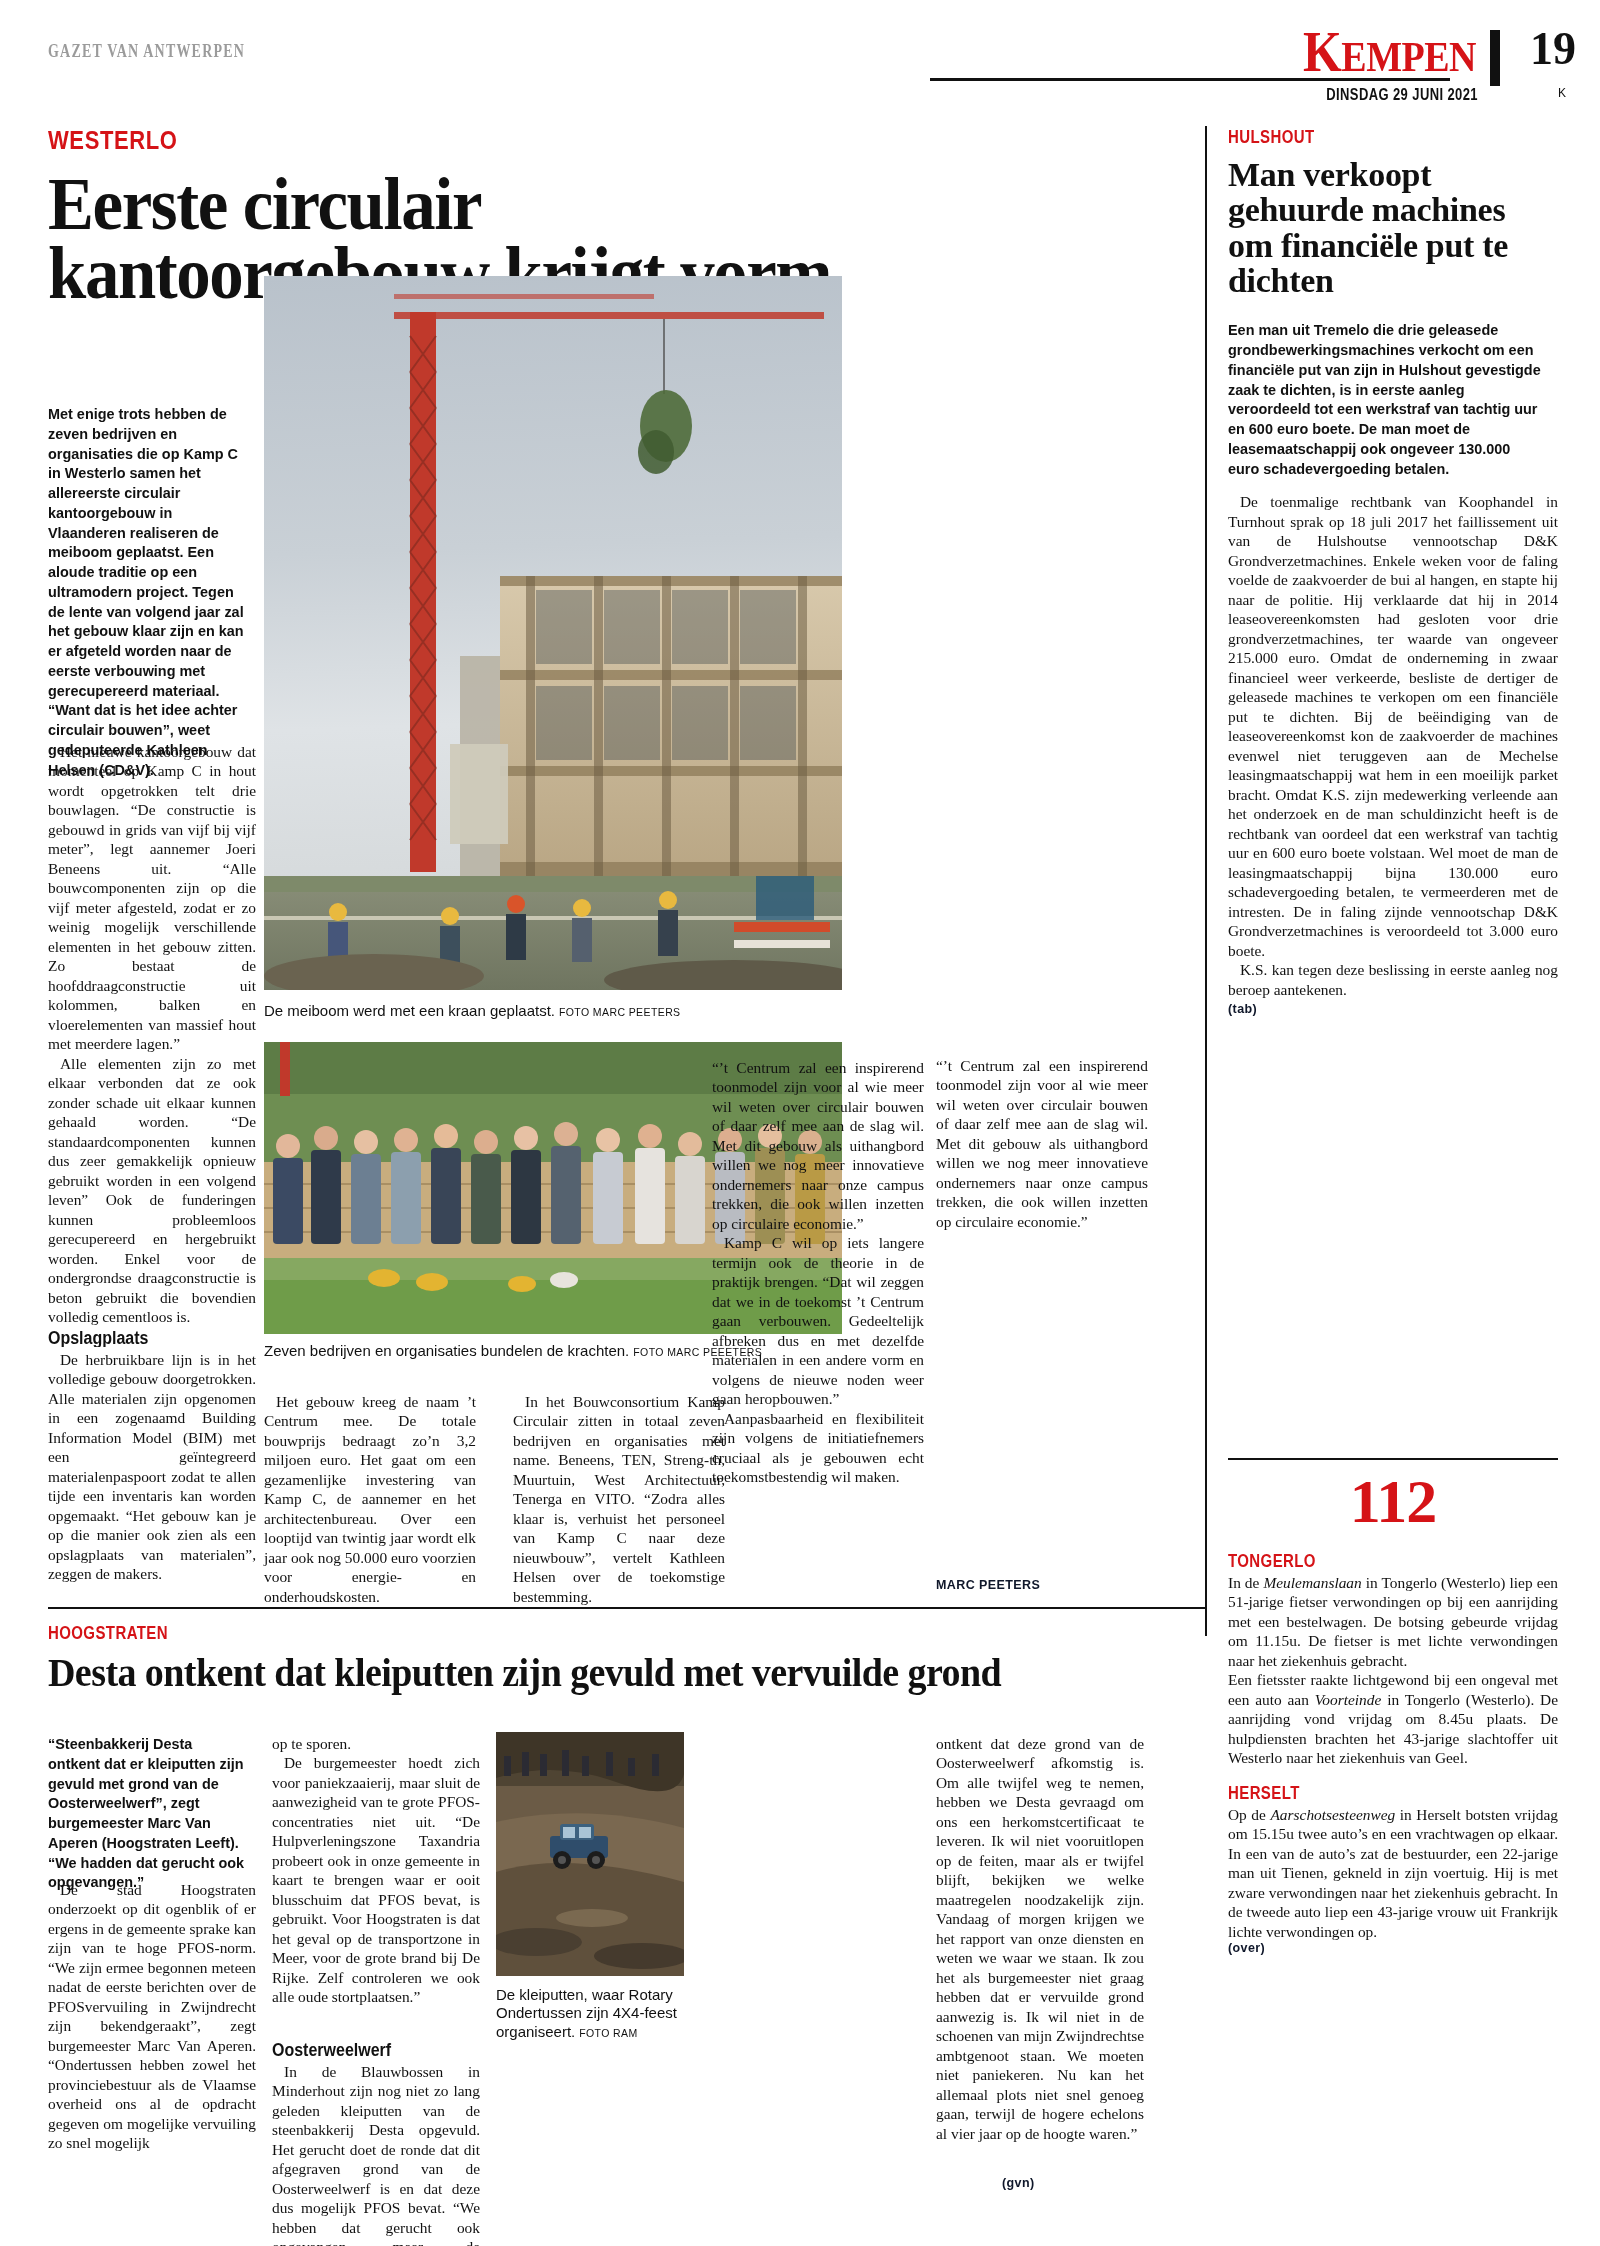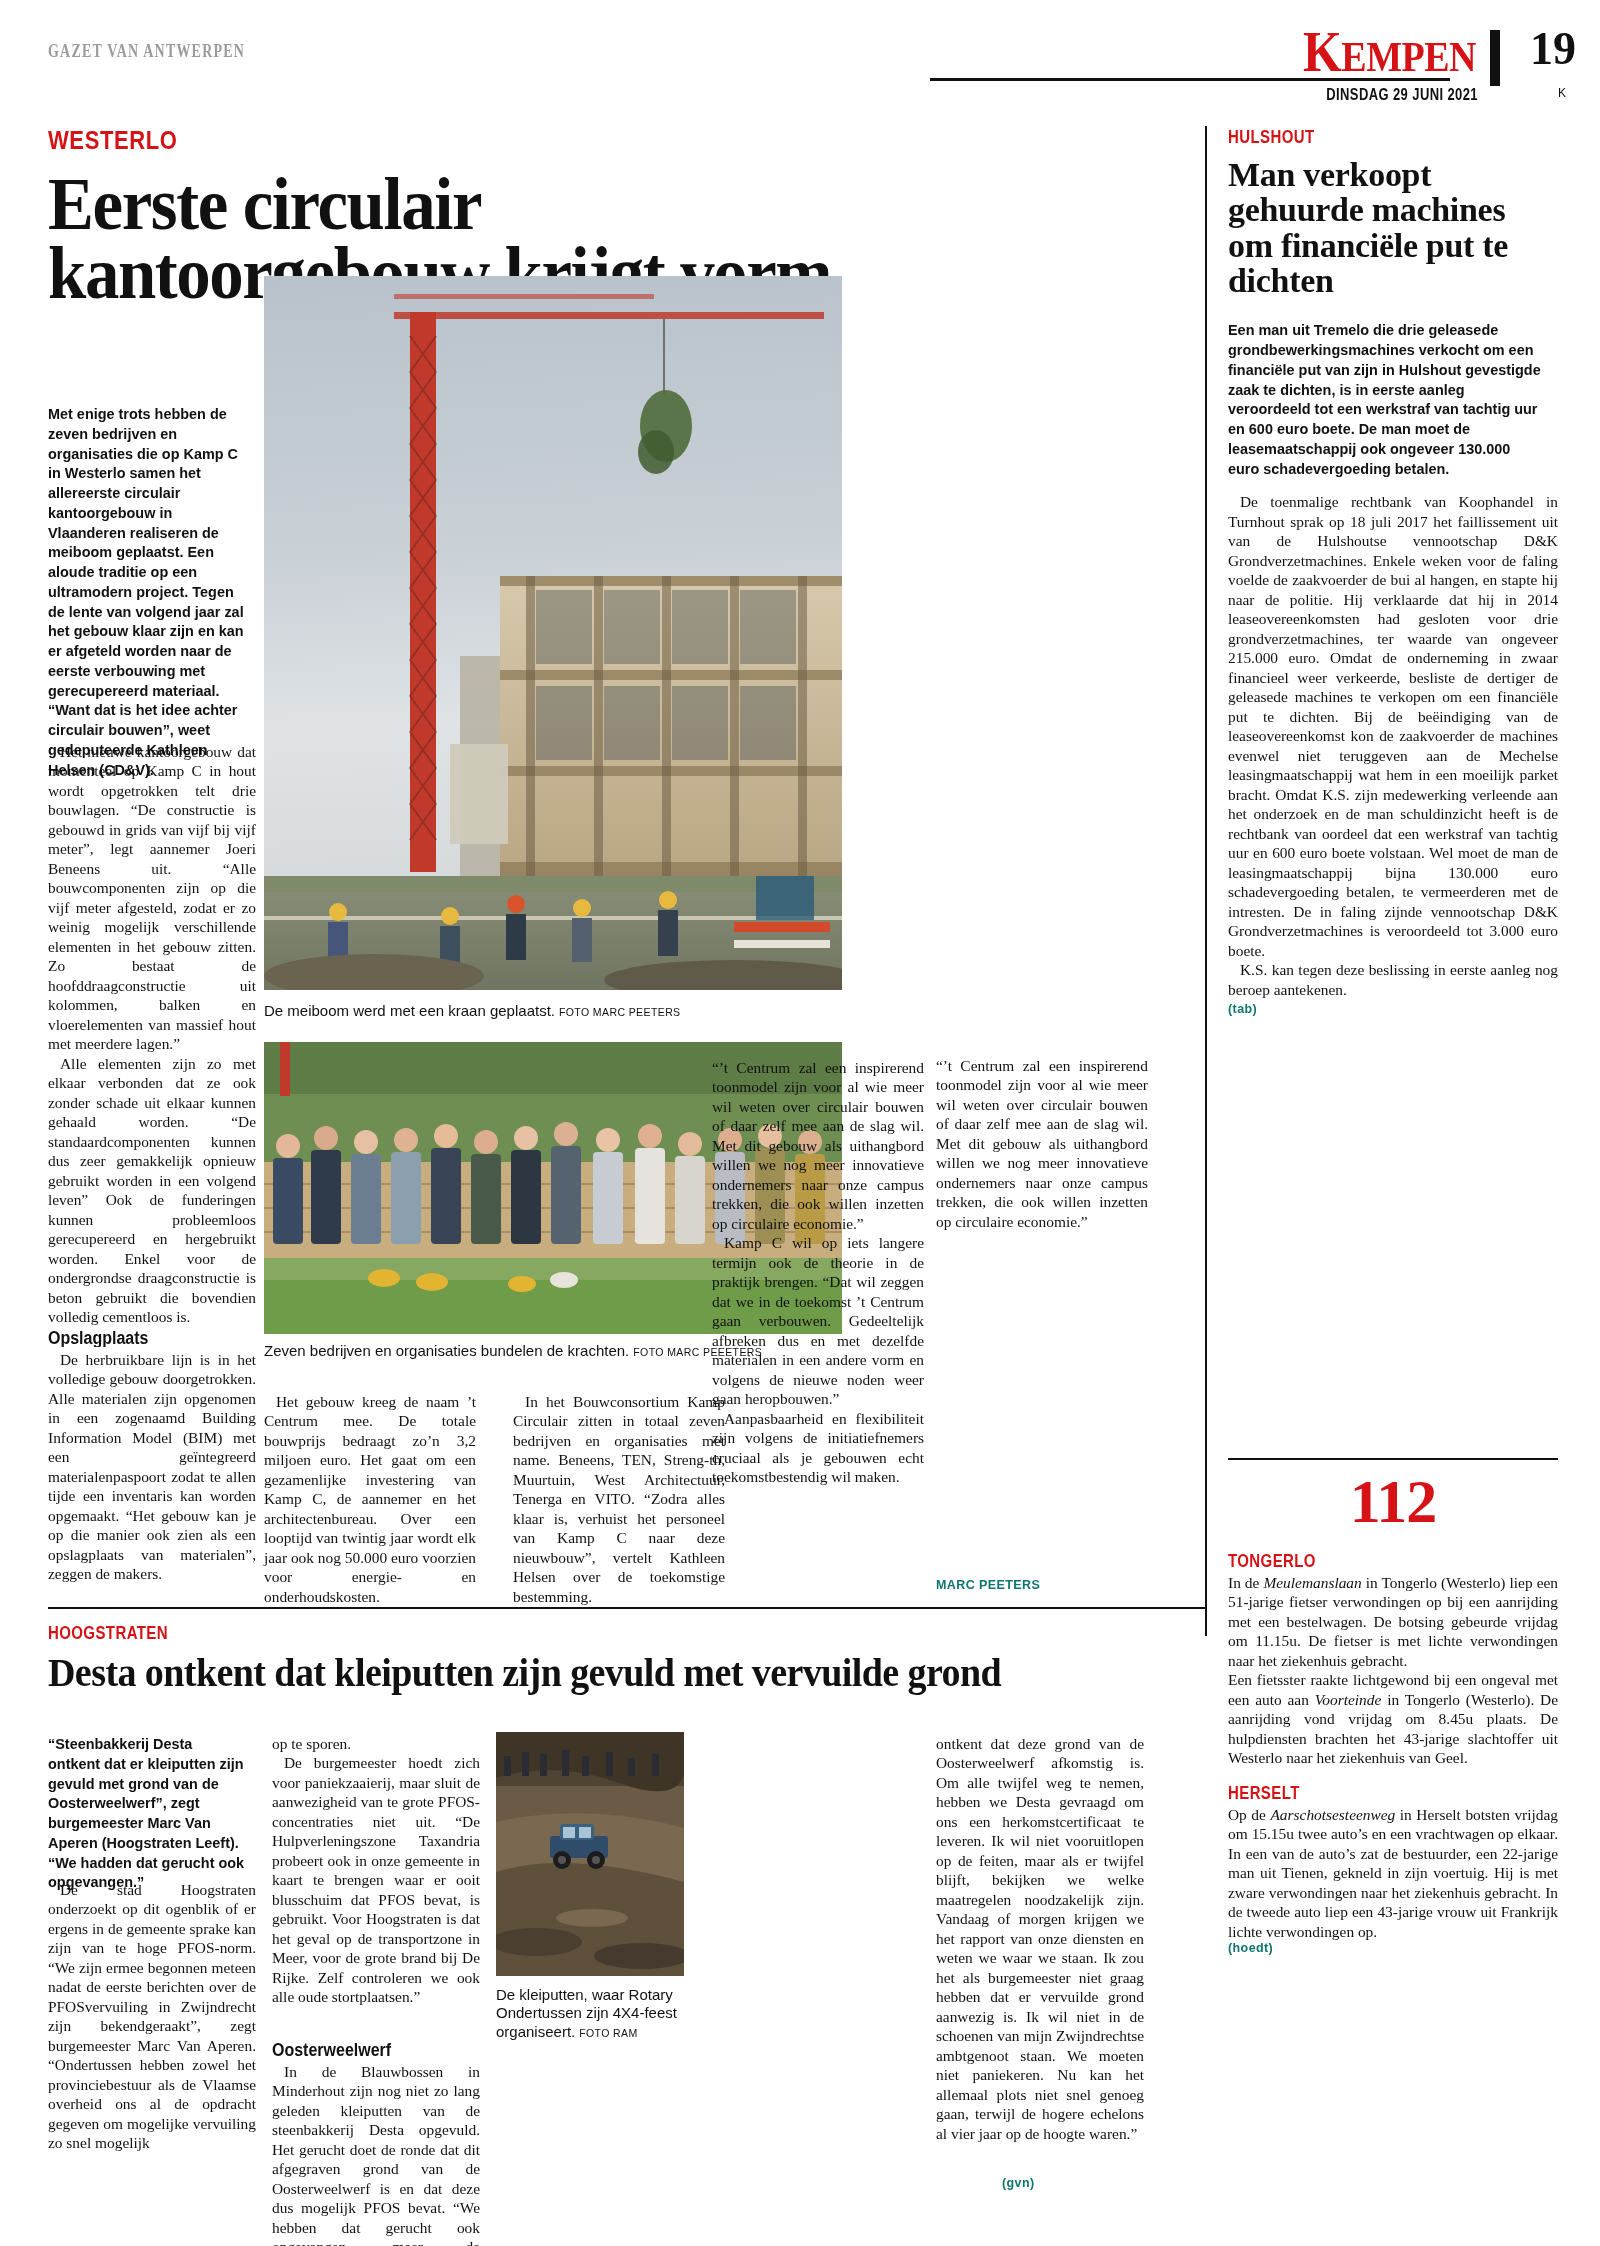--- a/index.html
+++ b/index.html
@@ -36,21 +36,21 @@
   .hl-bottom{font-family:"Liberation Serif",serif;font-weight:700;font-size:40px;line-height:1.02;
     color:#111;letter-spacing:-.6px;transform:scaleX(.95);transform-origin:left top;}
 
   .lead{font-family:"Liberation Sans",sans-serif;font-weight:700;font-size:15.2px;line-height:1.30;
     color:#111;text-align:left;transform:scaleX(.95);transform-origin:left top;}
   .body-txt{font-family:"Liberation Serif",serif;font-size:15.4px;line-height:1.265;text-align:justify;color:#111;}
   .body-txt p{margin:0;text-indent:12px;}
   .body-txt p.noind{text-indent:0;}
   .subhead{font-family:"Liberation Sans",sans-serif;font-weight:700;font-size:16px;color:#111;
     margin:0 0 2px 0;transform:scaleY(1.1);transform-origin:left bottom;}
-  .byline{font-family:"Liberation Sans",sans-serif;font-weight:700;font-size:12.5px;letter-spacing:.4px;color:#0f766e;}
+  .byline{font-family:"Liberation Sans",sans-serif;font-weight:700;font-size:12.5px;letter-spacing:.4px;color:#0f172a;}
 
   .caption{font-family:"Liberation Sans",sans-serif;font-size:15px;line-height:1.22;color:#111;
     transform:scaleY(1.06);transform-origin:left top;}
   .credit{font-family:"Liberation Sans",sans-serif;font-size:10.5px;letter-spacing:.4px;color:#111;text-transform:uppercase;}
 
   .rule-h{background:#111;height:2px;}
   .rule-v{background:#111;width:2px;}
 
   
   .photo{position:absolute;overflow:hidden;background:#c8cdd2;}
@@ -329,21 +329,21 @@
         <p class="noind"><span>Een fietsster raakte lichtgewond bij een ongeval met een auto aan </span><span class="ital">Voorteinde</span><span> in Tongerlo (Westerlo). De aanrijding vond vrijdag om 8.45u plaats. De hulpdiensten brachten het 43-jarige slachtoffer uit Westerlo naar het ziekenhuis van Geel.</span></p>
       </div>
     </div>
 
     <div style="margin-top:18px;">
       <div class="kicker small">HERSELT</div>
       <div class="body-txt" style="margin-top:2px;">
         <p class="noind"><span>Op de </span><span class="ital">Aarschotsesteenweg</span><span> in Herselt botsten vrijdag om 15.15u twee auto’s en een vrachtwagen op elkaar. In een van de auto’s zat de bestuurder, een 22-jarige man uit Tienen, gekneld in zijn voertuig. Hij is met zware verwondingen naar het ziekenhuis gebracht. In de tweede auto liep een 43-jarige vrouw uit Frankrijk lichte verwondingen op.</span></p>
       </div>
     </div>
-    <div class="byline">(hoedt)</div>
+    <div class="byline">(over)</div>
   </div>
 
   <div style="position:absolute;left:48px;top:1626px;width:1157px;">
     <div class="kicker small">HOOGSTRATEN</div>
     <div class="hl-bottom" style="margin-top:10px;">Desta ontkent dat kleiputten zijn gevuld met vervuilde grond</div>
   </div>
 
   <div class="lead" style="position:absolute;left:48px;top:1734px;width:210px;">“Steenbakkerij Desta ontkent dat er kleiputten zijn gevuld met grond van de Oosterweelwerf”, zegt burgemeester Marc Van Aperen (Hoogstraten Leeft). “We hadden dat gerucht ook opgevangen.”</div>
 
   <div class="body-txt" style="position:absolute;left:48px;top:1880px;width:208px;">

